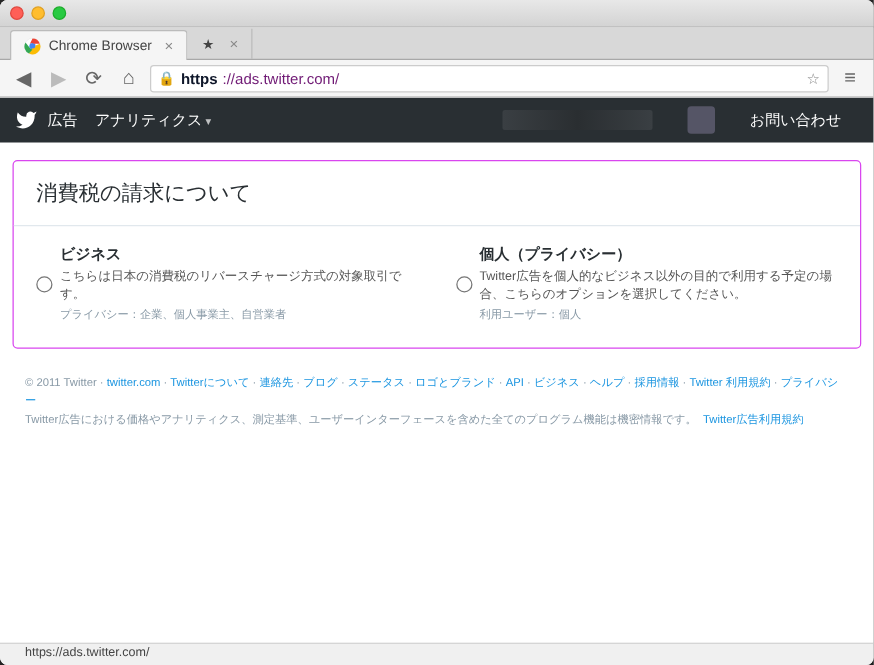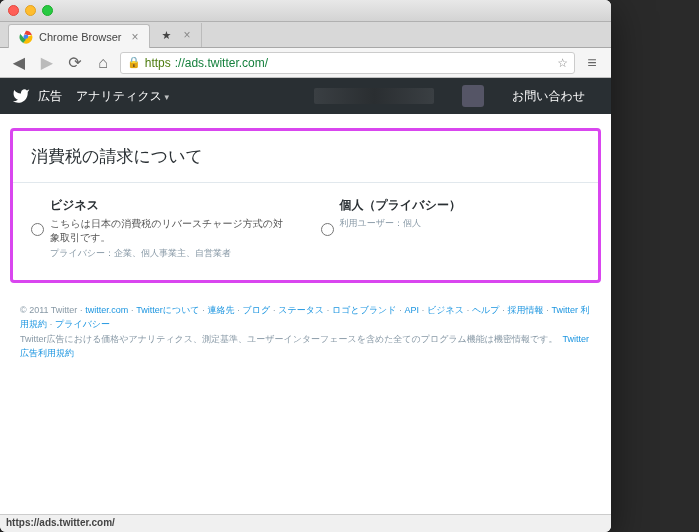--- a/index.html
+++ b/index.html
@@ -1,59 +1,59 @@
 <!DOCTYPE html>
 <html><head>
 <meta charset="utf-8">
 <style>
 * { margin: 0; padding: 0; box-sizing: border-box; }
 body { font-family: -apple-system, "Helvetica Neue", Arial, sans-serif; background: #2a2a2a; width: 699px; height: 532px; overflow: hidden; }
-.window { background: #fff; width: 611px; height: 532px; border-radius: 6px; overflow: hidden; box-shadow: 0 10px 40px rgba(0,0,0,0.5); display: flex; flex-direction: column; }
+.window { background: #fff; width: 699px; height: 532px; border-radius: 6px; overflow: hidden; box-shadow: 0 10px 40px rgba(0,0,0,0.5); display: flex; flex-direction: column; }
 .titlebar { height: 22px; background: linear-gradient(#e8e8e8,#d3d3d3); display: flex; align-items: center; padding: 0 8px; gap: 6px; border-bottom: 1px solid #b0b0b0; }
 .tl-btn { width: 11px; height: 11px; border-radius: 50%; }
 .tl-red { background: #ff5f57; border: 0.5px solid #e1483f; }
 .tl-yellow { background: #ffbd2e; border: 0.5px solid #e0a123; }
 .tl-green { background: #28ca42; border: 0.5px solid #1dad2c; }
 .tabbar { height: 26px; background: #d8d8d8; display: flex; align-items: flex-end; padding-left: 8px; border-bottom: 1px solid #a8a8a8; }
 .tab { height: 24px; display: flex; align-items: center; padding: 0 10px; font-size: 11px; color: #444; gap: 6px; border-right: 1px solid #bbb; position: relative; }
 .tab.active { background: #f5f5f5; border-top: 1px solid #bbb; border-left: 1px solid #bbb; border-right: 1px solid #bbb; border-radius: 3px 3px 0 0; margin-bottom: -1px; }
 .tab-icon { width: 14px; height: 14px; display: inline-flex; align-items: center; justify-content: center; }
 .tab-close { color: #888; font-size: 12px; cursor: pointer; margin-left: 4px; }
 .toolbar { height: 30px; background: #f5f5f5; display: flex; align-items: center; padding: 0 8px; gap: 6px; border-bottom: 1px solid #c0c0c0; }
 .tb-btn { color: #666; display: flex; align-items: center; justify-content: center; width: 22px; height: 22px; cursor: pointer; }
 .urlbar { flex: 1; height: 22px; background: #fff; border: 1px solid #ccc; border-radius: 3px; display: flex; align-items: center; padding: 0 6px; font-size: 12px; gap: 4px; }
 .lock { color: #0a8f08; font-size: 11px; }
-.url-proto { color: #4d7c0f; }
-.url-rest { color: #15803d; }
+.url-proto { color: #0f172a; font-weight: bold; }
+.url-rest { color: #701a75; }
 .star { color: #888; }
 .menu-icon { color: #666; }
 .content { flex: 1; background: #fff; overflow: auto; position: relative; }
 .topnav { height: 36px; background: #292f33; display: flex; align-items: center; padding: 0 12px; color: #fff; font-size: 12px; }
 .tw-logo { width: 18px; height: 18px; margin-right: 8px; }
 .nav-item { margin-right: 14px; font-size: 12px; }
 .nav-item.dd::after { content: " ▾"; font-size: 9px; opacity: 0.7; }
 .nav-right { margin-left: auto; display: flex; align-items: center; gap: 28px; }
 .ghost { width: 120px; height: 16px; background: linear-gradient(90deg,#3a3f43,#2a2e31,#3a3f43); border-radius: 2px; }
 .avatar { width: 22px; height: 22px; background: #556; border-radius: 3px; }
 .page { padding: 0 10px; }
-.card { border: 3px solid #d946ef; border-radius: 4px; margin: 14px 0; background: #fff; }
+.card { border: 1px solid #d946ef; border-radius: 4px; margin: 14px 0; background: #fff; }
 .card-head { padding: 14px 18px; border-bottom: 1px solid #e1e8ed; font-size: 17px; font-weight: 400; color: #292f33; }
 .card-body { padding: 14px 18px 20px; }
 .sub { font-size: 12px; color: #292f33; margin-bottom: 12px; }
 .opts { display: flex; gap: 30px; }
 .opt { flex: 1; display: flex; gap: 6px; }
 .opt input[type=radio] { margin-top: 2px; }
 .opt-body { flex: 1; }
 .opt-title { font-size: 12px; font-weight: bold; color: #292f33; margin-bottom: 3px; }
 .opt-desc { font-size: 10px; color: #555; line-height: 1.4; margin-bottom: 2px; }
 .opt-meta { font-size: 9px; color: #8899a6; }
 .footer { font-size: 9px; color: #8899a6; padding: 6px 10px 14px; line-height: 1.6; }
 .footer a { color: #1b95e0; text-decoration: none; }
 .footer .sep { color: #8899a6; }
-.statusbar { height: 18px; background: #f0f0f0; border-top: 1px solid #ccc; font-size: 10px; color: #444; padding: 2px 6px; font-weight: bold; }
+.statusbar { height: 18px; background: #f0f0f0; border-top: 1px solid #ccc; font-size: 10px; color: #444; padding: 2px 20px; }
 </style>
 </head>
 <body>
 
 <div class="window">
   <div class="titlebar">
     <div class="tl-btn tl-red"></div>
     <div class="tl-btn tl-yellow"></div>
     <div class="tl-btn tl-green"></div>
   </div>
@@ -119,20 +119,21 @@
               <div class="opt-body">
                 <div class="opt-title">ビジネス</div>
                 <div class="opt-desc">こちらは日本の消費税のリバースチャージ方式の対象取引です。</div>
                 <div class="opt-meta">プライバシー：企業、個人事業主、自営業者</div>
               </div>
             </label>
             <label class="opt">
               <input type="radio" name="tax" style="">
               <div class="opt-body">
                 <div class="opt-title">個人（プライバシー）</div>
+                <div class="opt-desc">Twitter広告を個人的なビジネス以外の目的で利用する予定の場合、こちらのオプションを選択してください。</div>
                 <div class="opt-meta">利用ユーザー：個人</div>
               </div>
             </label>
           </div>
         </div>
       </div>
 
       <div class="footer">
         <span>© 2011 Twitter</span>
         <span id="footer-links"><span class="sep"> · </span><a href="#">twitter.com</a><span class="sep"> · </span><a href="#">Twitterについて</a><span class="sep"> · </span><a href="#">連絡先</a><span class="sep"> · </span><a href="#">ブログ</a><span class="sep"> · </span><a href="#">ステータス</a><span class="sep"> · </span><a href="#">ロゴとブランド</a><span class="sep"> · </span><a href="#">API</a><span class="sep"> · </span><a href="#">ビジネス</a><span class="sep"> · </span><a href="#">ヘルプ</a><span class="sep"> · </span><a href="#">採用情報</a><span class="sep"> · </span><a href="#">Twitter 利用規約</a><span class="sep"> · </span><a href="#">プライバシー</a></span>

